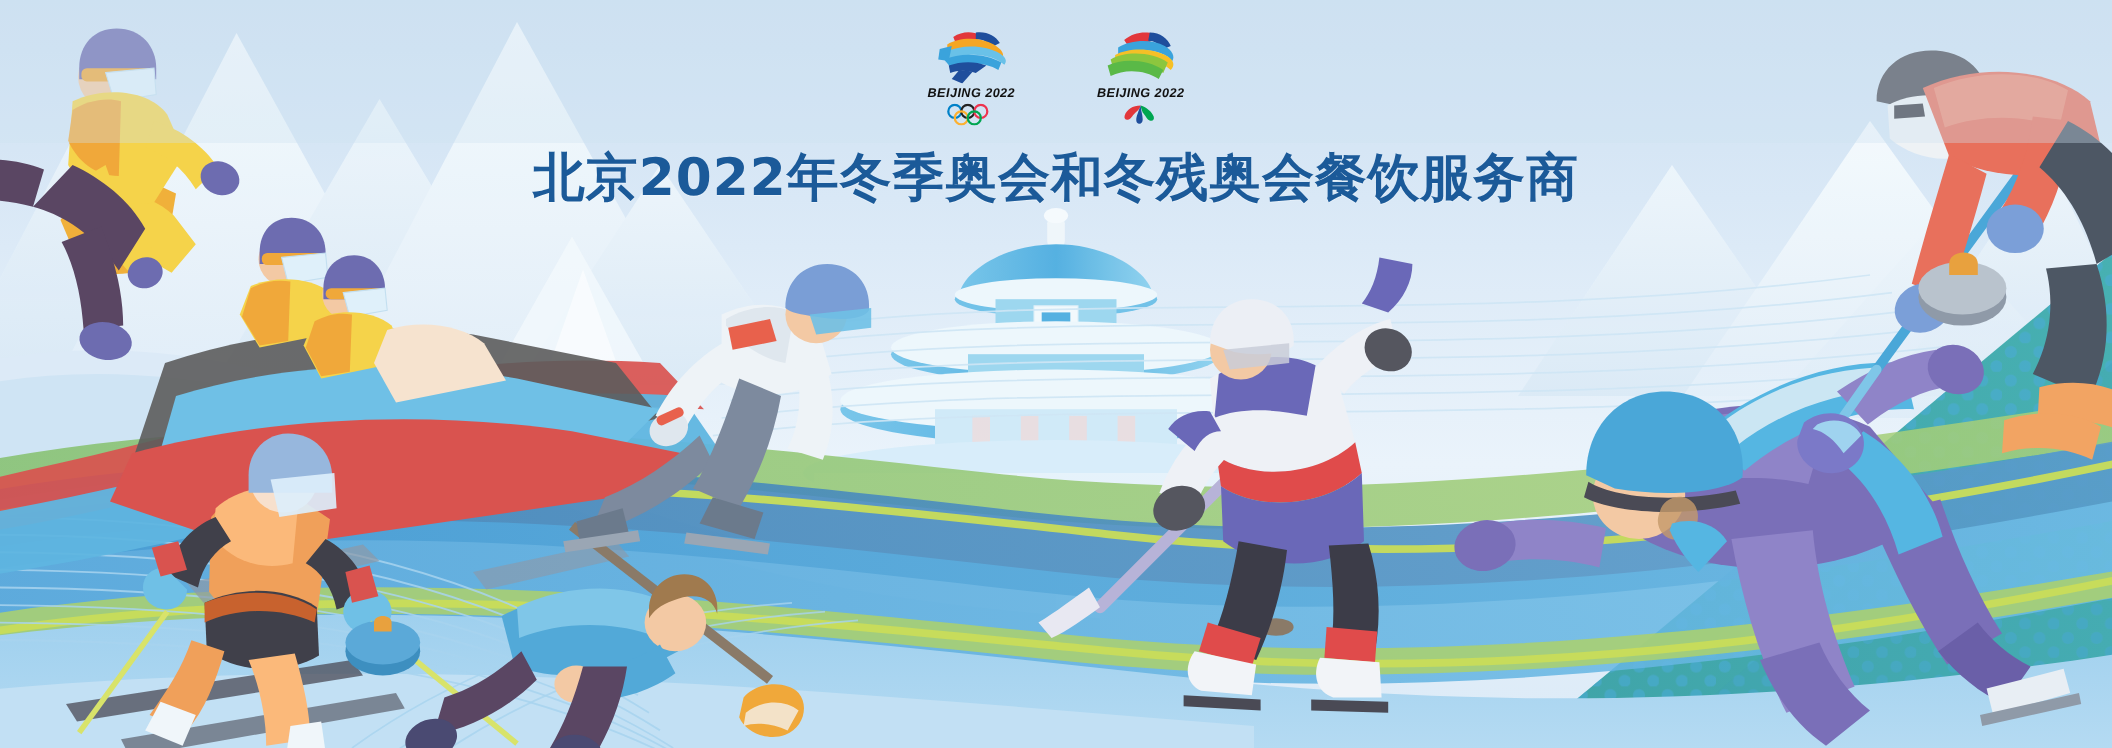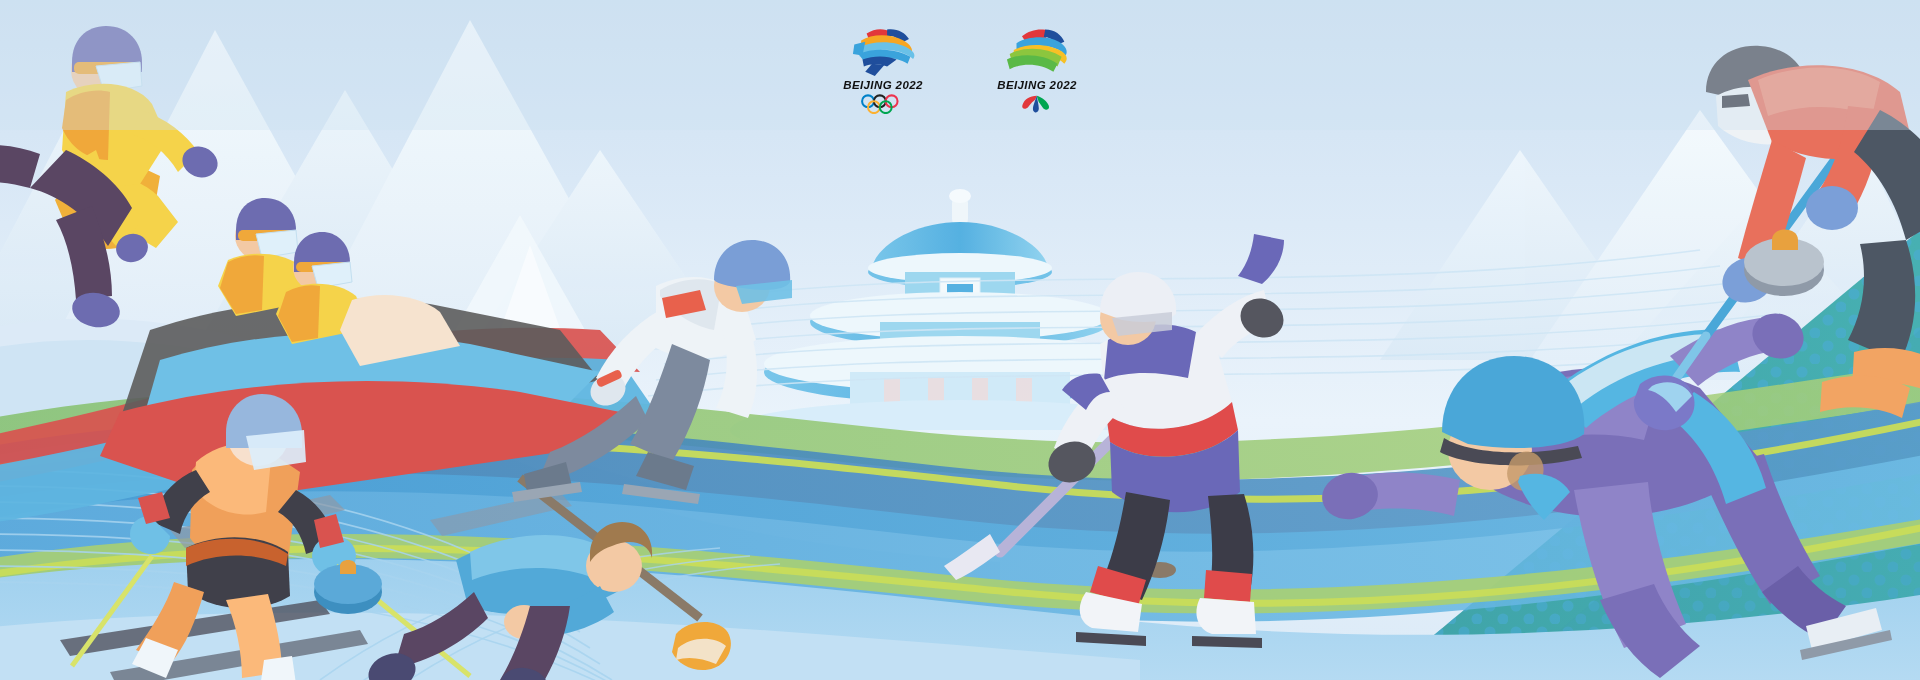--- a/index.html
+++ b/index.html
@@ -483,15 +483,16 @@
         <div class="emblem-word">BEIJING 2022</div>
         <svg class="emblem-rings" viewBox="0 0 100 44" width="60" height="20" xmlns="http://www.w3.org/2000/svg">
           <path d="M50 4 C34 4 22 12 18 24 C16 30 20 34 26 32 C32 30 34 22 42 16 C46 13 48 10 50 4Z" fill="#e2373b"></path>
           <path d="M50 4 C50 14 54 22 54 32 C54 38 50 42 45 40 C40 38 40 30 44 20 C46 14 48 8 50 4Z" fill="#1f4e9c"></path>
           <path d="M50 4 C62 8 72 16 76 26 C78 32 74 36 68 34 C62 32 60 24 54 18 C52 12 50 8 50 4Z" fill="#00a651"></path>
         </svg>
       </div>
 
     </div>
 
+    <div id="title">北京2022年冬季奥会和冬残奥会餐饮服务商</div>
   </div>
 
 </div>
 
 </body></html>

